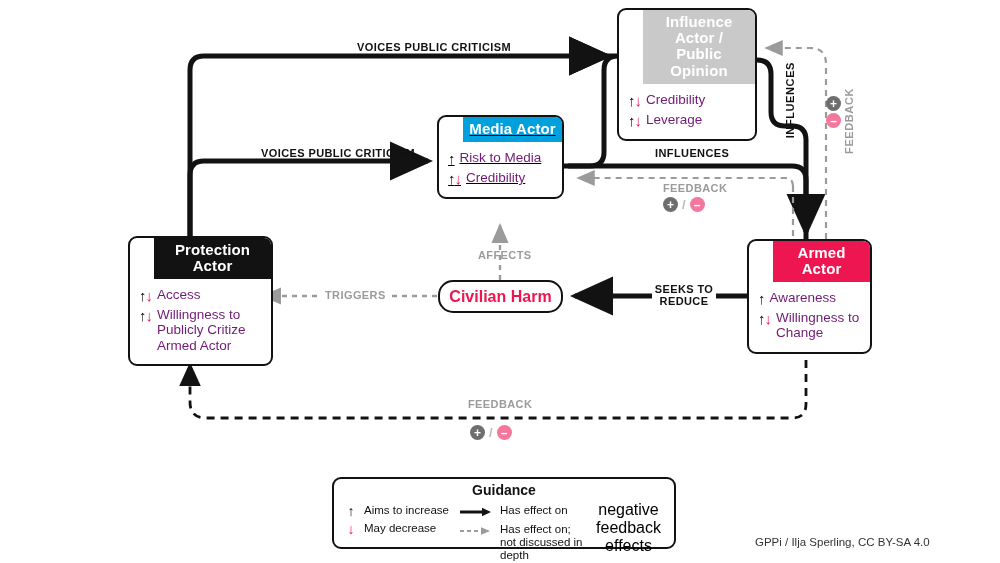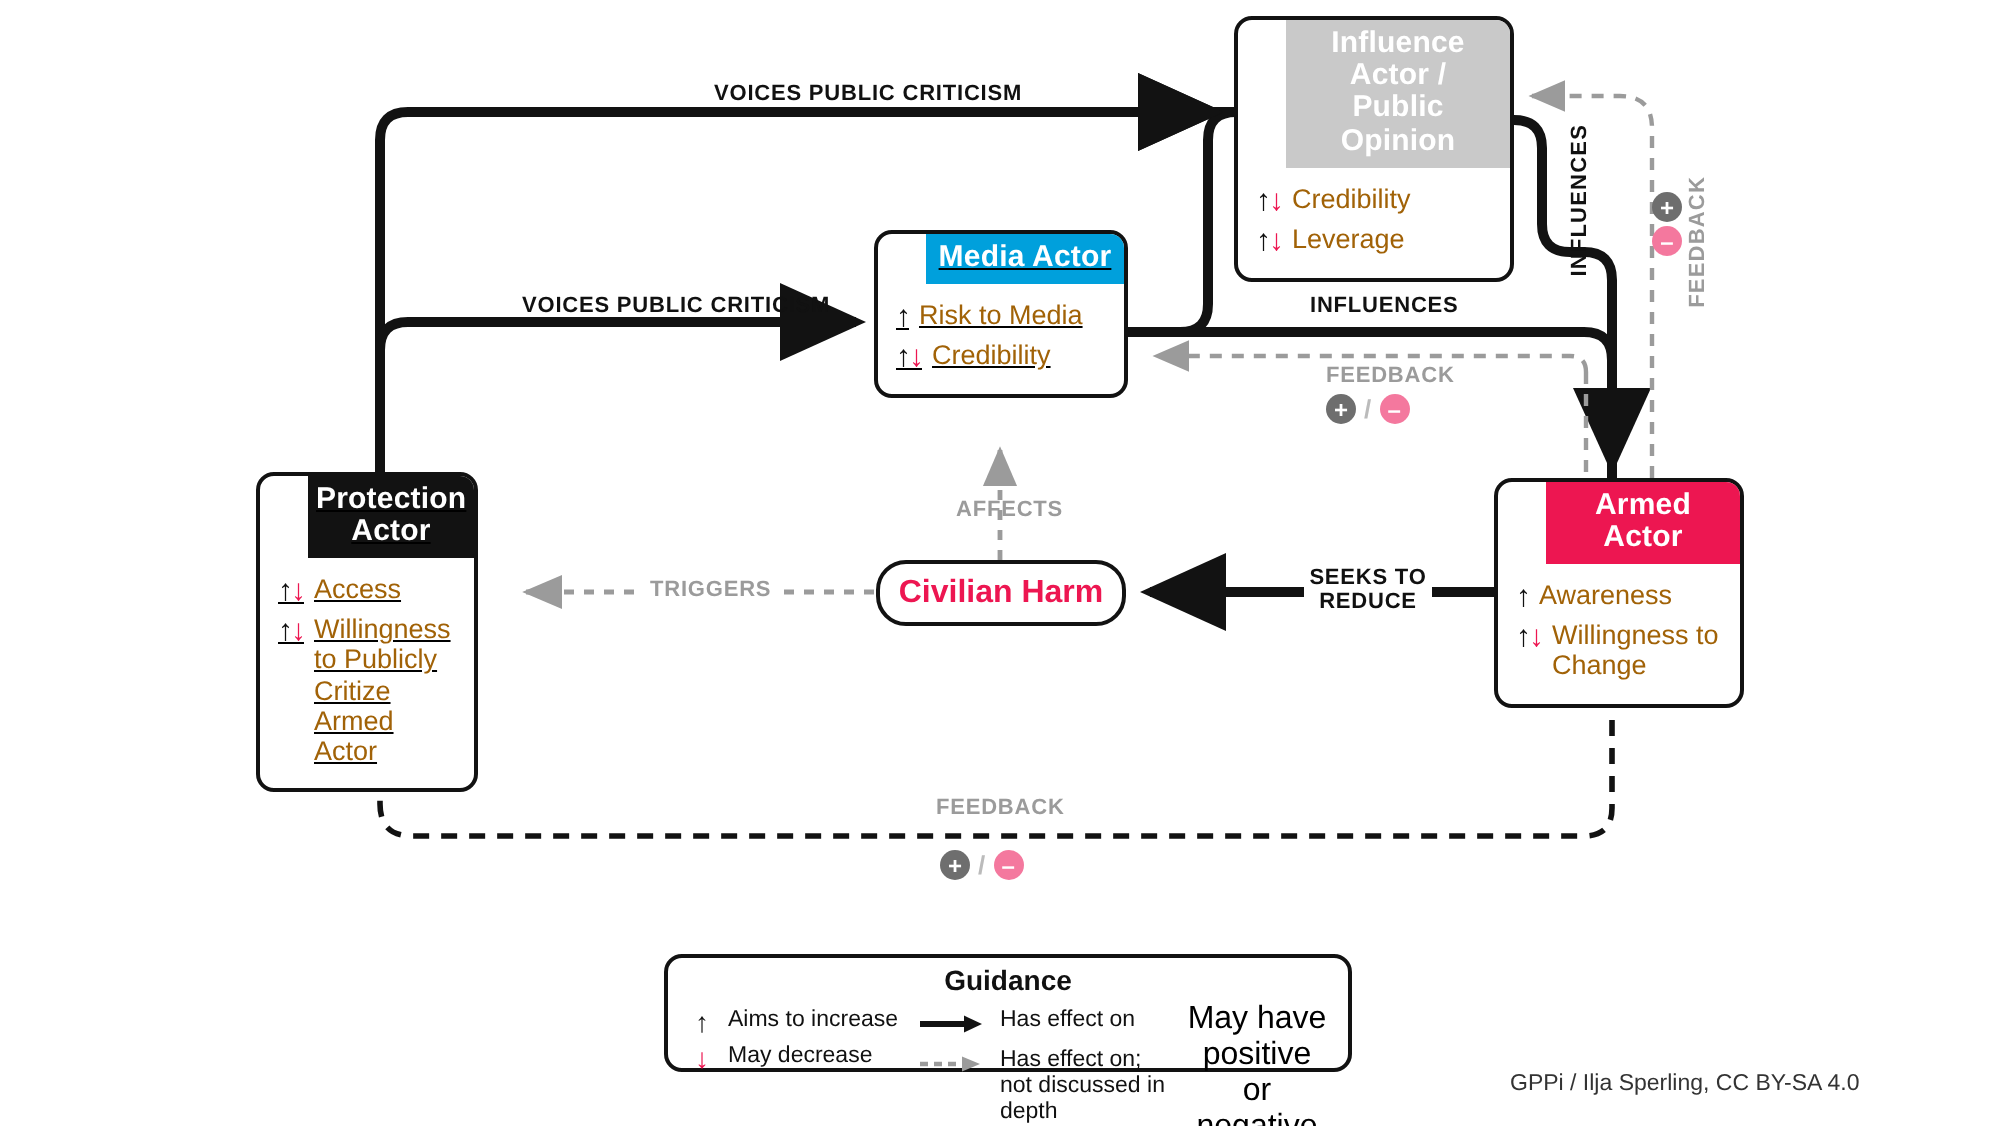--- a/index.html
+++ b/index.html
@@ -5,29 +5,29 @@
   html,body{margin:0;padding:0;background:#ffffff;}
   body{width:1000px;height:563px;overflow:hidden;font-family:"Liberation Sans",sans-serif;}
   #stage{position:relative;width:1000px;height:563px;background:#fff;}
   svg#wires{position:absolute;left:0;top:0;width:1000px;height:563px;}
 
   .node{position:absolute;box-sizing:border-box;border:2.5px solid #121212;border-radius:9px;background:#fff;overflow:hidden;}
   .node .hdr{font-weight:bold;text-align:center;color:#fff;letter-spacing:.1px;line-height:1.08;padding:4px 4px 5px 4px;margin-left:24px;}
   .node .body{padding:6px 8px 7px 9px;}
   .row{display:flex;align-items:flex-start;gap:5px;margin:2px 0 4px 0;line-height:1.12;}
   .row .arrs{flex:0 0 auto;font-weight:bold;letter-spacing:-1px;white-space:nowrap;font-size:15px;line-height:1;padding-top:1px;}
-  .row .lbl{font-size:13.5px;color:#a16207;}
+  .row .lbl{font-size:13.5px;color:#701a75;}
   .up{color:#111;}
   .dn{color:#ED1651;}
 
   #influence-node{left:617px;top:8px;width:140px;}
   #influence-node .hdr{background:#c9c9c9;font-size:15px;}
   #media-node{left:437px;top:115px;width:127px;text-decoration:underline;}
   #media-node .hdr{background:#00A0DC;font-size:15px;}
-  #protection-node{left:128px;top:236px;width:111px;text-decoration:underline;}
+  #protection-node{left:128px;top:236px;width:145px;}
   #protection-node .hdr{background:#121212;font-size:15px;}
   #armed-node{left:747px;top:239px;width:125px;}
   #armed-node .hdr{background:#ED1651;font-size:15px;}
 
   #civilian-node{position:absolute;left:438px;top:280px;width:125px;height:33px;border:2.5px solid #121212;border-radius:15px;background:#fff;
     display:flex;align-items:center;justify-content:center;color:#ED1651;font-weight:bold;font-size:16px;box-sizing:border-box;}
 
   .elabel{position:absolute;font-weight:bold;font-size:11px;letter-spacing:.4px;color:#111;white-space:nowrap;}
   .elabel.gray{color:#9b9b9b;}
   .elabel.c2{text-align:center;line-height:1.05;}
@@ -36,21 +36,21 @@
   .vert.gray{color:#9b9b9b;}
 
   .pm{position:absolute;display:flex;align-items:center;gap:4px;font-weight:bold;font-size:13px;color:#9b9b9b;}
   .pm.vstack{flex-direction:column;gap:2px;}
   .badge{width:15px;height:15px;border-radius:50%;display:flex;align-items:center;justify-content:center;
     color:#fff;font-size:12px;font-weight:bold;line-height:1;}
   .badge.plus{background:#6e6e6e;}
   .badge.minus{background:#F4789E;}
   .slash{color:#bbb;font-size:13px;}
 
-  #legend{position:absolute;left:332px;top:477px;width:344px;height:59px;border:2px solid #121212;border-radius:9px;background:#fff;box-sizing:border-box;}
+  #legend{position:absolute;left:332px;top:477px;width:344px;height:72px;border:2px solid #121212;border-radius:9px;background:#fff;box-sizing:border-box;}
   #legend .ltitle{text-align:center;font-weight:bold;font-size:14px;margin-top:3px;color:#111;}
   #legend .cols{display:flex;padding:3px 10px 0 10px;gap:8px;}
   #legend .col{font-size:11.5px;color:#111;}
   #legend .lrow{display:flex;align-items:flex-start;gap:6px;margin-top:3px;line-height:1.12;}
   #legend .gsym{flex:0 0 auto;width:14px;text-align:center;font-weight:bold;font-size:14px;line-height:1.1;}
   #legend .asym{flex:0 0 auto;width:34px;padding-top:3px;}
   #legend .c3{flex:1;text-align:center;line-height:1.13;}
   #credit{position:absolute;left:755px;top:536px;font-size:11.5px;color:#333;white-space:nowrap;}
 </style>
 </head>
@@ -219,21 +219,20 @@
             <svg width="32" height="10" viewBox="0 0 32 10">
               <path d="M0,5 L22,5" stroke="#9b9b9b" stroke-width="2.2" stroke-dasharray="4,3" fill="none"></path>
               <path d="M21,1.2 L30,5 L21,8.8 z" fill="#9b9b9b"></path>
             </svg>
           </span>
           <span>Has effect on; not discussed in depth</span>
         </div>
       </div>
 
       <div class="c3">
-        <div>May have positive or</div>
         <div>negative feedback effects</div>
 
       </div>
 
     </div>
   </div>
 
   <div id="credit">GPPi / Ilja Sperling, CC BY-SA 4.0</div>
 </div>
 

